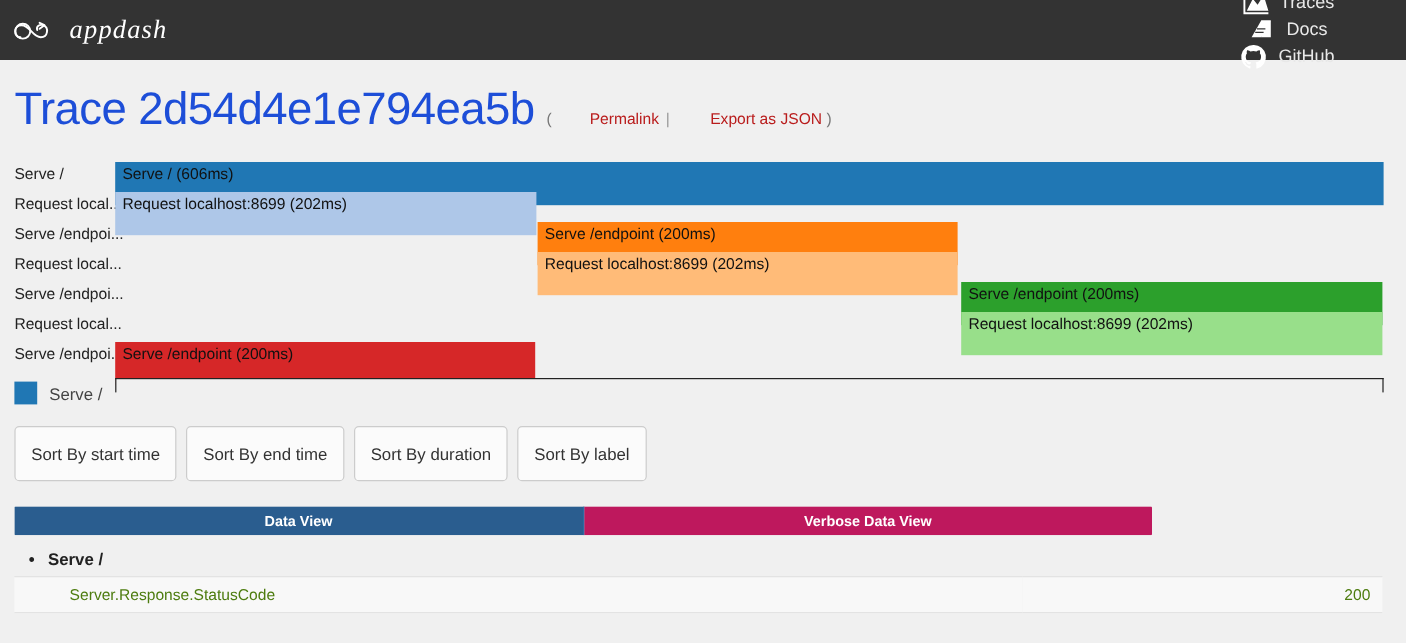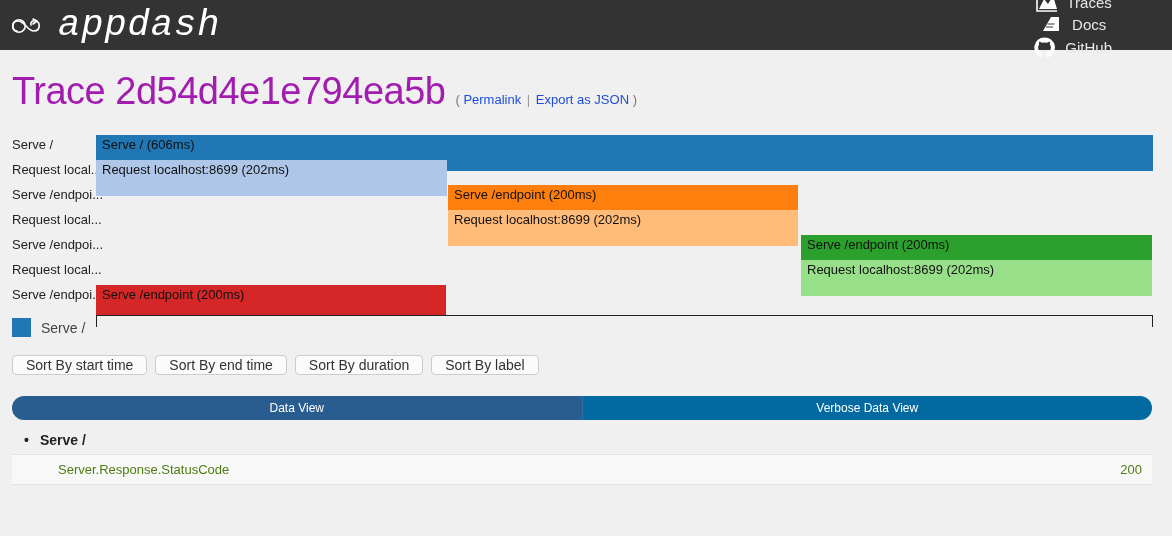--- a/index.html
+++ b/index.html
@@ -15,49 +15,49 @@
   .navbar {
     height: 50px; width: 100%;
     background: #333333;
     display: flex; align-items: center;
     justify-content: space-between;
     padding: 0 14px 0 10px;
   }
   .brand { display: flex; align-items: center; gap: 6px; }
   .brand-logo { display:block; }
   .brand-text {
-    font-family: Liberation Mono, monospace;
+    font-family: Liberation Serif, serif;
     font-style: italic;
-    font-size: 37px;
+    font-size: 22px;
     color: #ffffff;
     letter-spacing: 1px;
     line-height: 1;
   }
   .nav-links { display: flex; align-items: center; padding-right: 46px; flex-direction: column; }
   .nav-item {
     display: flex; align-items: center; gap: 9px;
     color: #e8e8e8; font-size: 15px; text-decoration: none;
     cursor: pointer;
   }
   .nav-ico { display:block; }
 
   
   .page-title-row {
     display: flex; align-items: baseline;
     padding: 22px 0 0 12px;
   }
   .page-title {
-    font-size: 38px; font-weight: normal; color: #a21caf;
+    font-size: 38px; font-weight: normal; color: #1d4ed8;
     margin: 0; line-height: 1;
     letter-spacing: -0.5px;
   }
   .title-links {
     font-size: 13px; color: #777; margin-left: 10px;
   }
-  .title-links a { color: #1d4ed8; text-decoration: none; cursor: pointer; }
+  .title-links a { color: #b91c1c; text-decoration: none; cursor: pointer; margin-left: 28px; }
   .title-links .sep { color:#999; padding: 0 2px; }
 
   
   .timeline {
     position: relative;
     margin-top: 22px;
     height: 180px;
     width: 1172px;
   }
   .tl-row { position: absolute; left: 0; width: 1172px; height: 25px; }
@@ -88,37 +88,37 @@
   }
   .legend-swatch { width: 19px; height: 19px; display: block; }
   .legend-label { font-size: 14px; color: #444; }
 
   
   .sort-row { display: flex; gap: 8px; padding-left: 12px; margin-top: 18px; }
   .sort-btn {
     background: #fbfbfb;
     border: 1px solid #ccc;
     border-radius: 4px;
-    padding: 1px 13px;
+    padding: 14px 13px;
     font-size: 14px; color: #333;
     font-family: "Liberation Sans", sans-serif;
     cursor: pointer;
   }
 
   
   .tabs {
     display: flex; margin: 21px 12px 0 12px;
-    width: 1140px; height: 24px;
-    border-radius: 12px; overflow: hidden;
+    width: 948px; height: 24px;
+    border-radius: 1px; overflow: hidden; font-weight: bold;
   }
   .tab {
     flex: 1 1 0;
     display: flex; align-items: center; justify-content: center;
     font-size: 12px; color: #ffffff;
-    background: #0369a1;
+    background: #be185d;
     border-right: 1px solid #2f6fa8;
     cursor: pointer;
   }
   .tab:last-child { border-right: none; }
   .tab.active { background: #2a5d8f; }
 
   
   .dataview { margin: 10px 12px 0 12px; width: 1140px; }
   .dv-group-title {
     font-size: 14px; font-weight: bold; color: #222;

